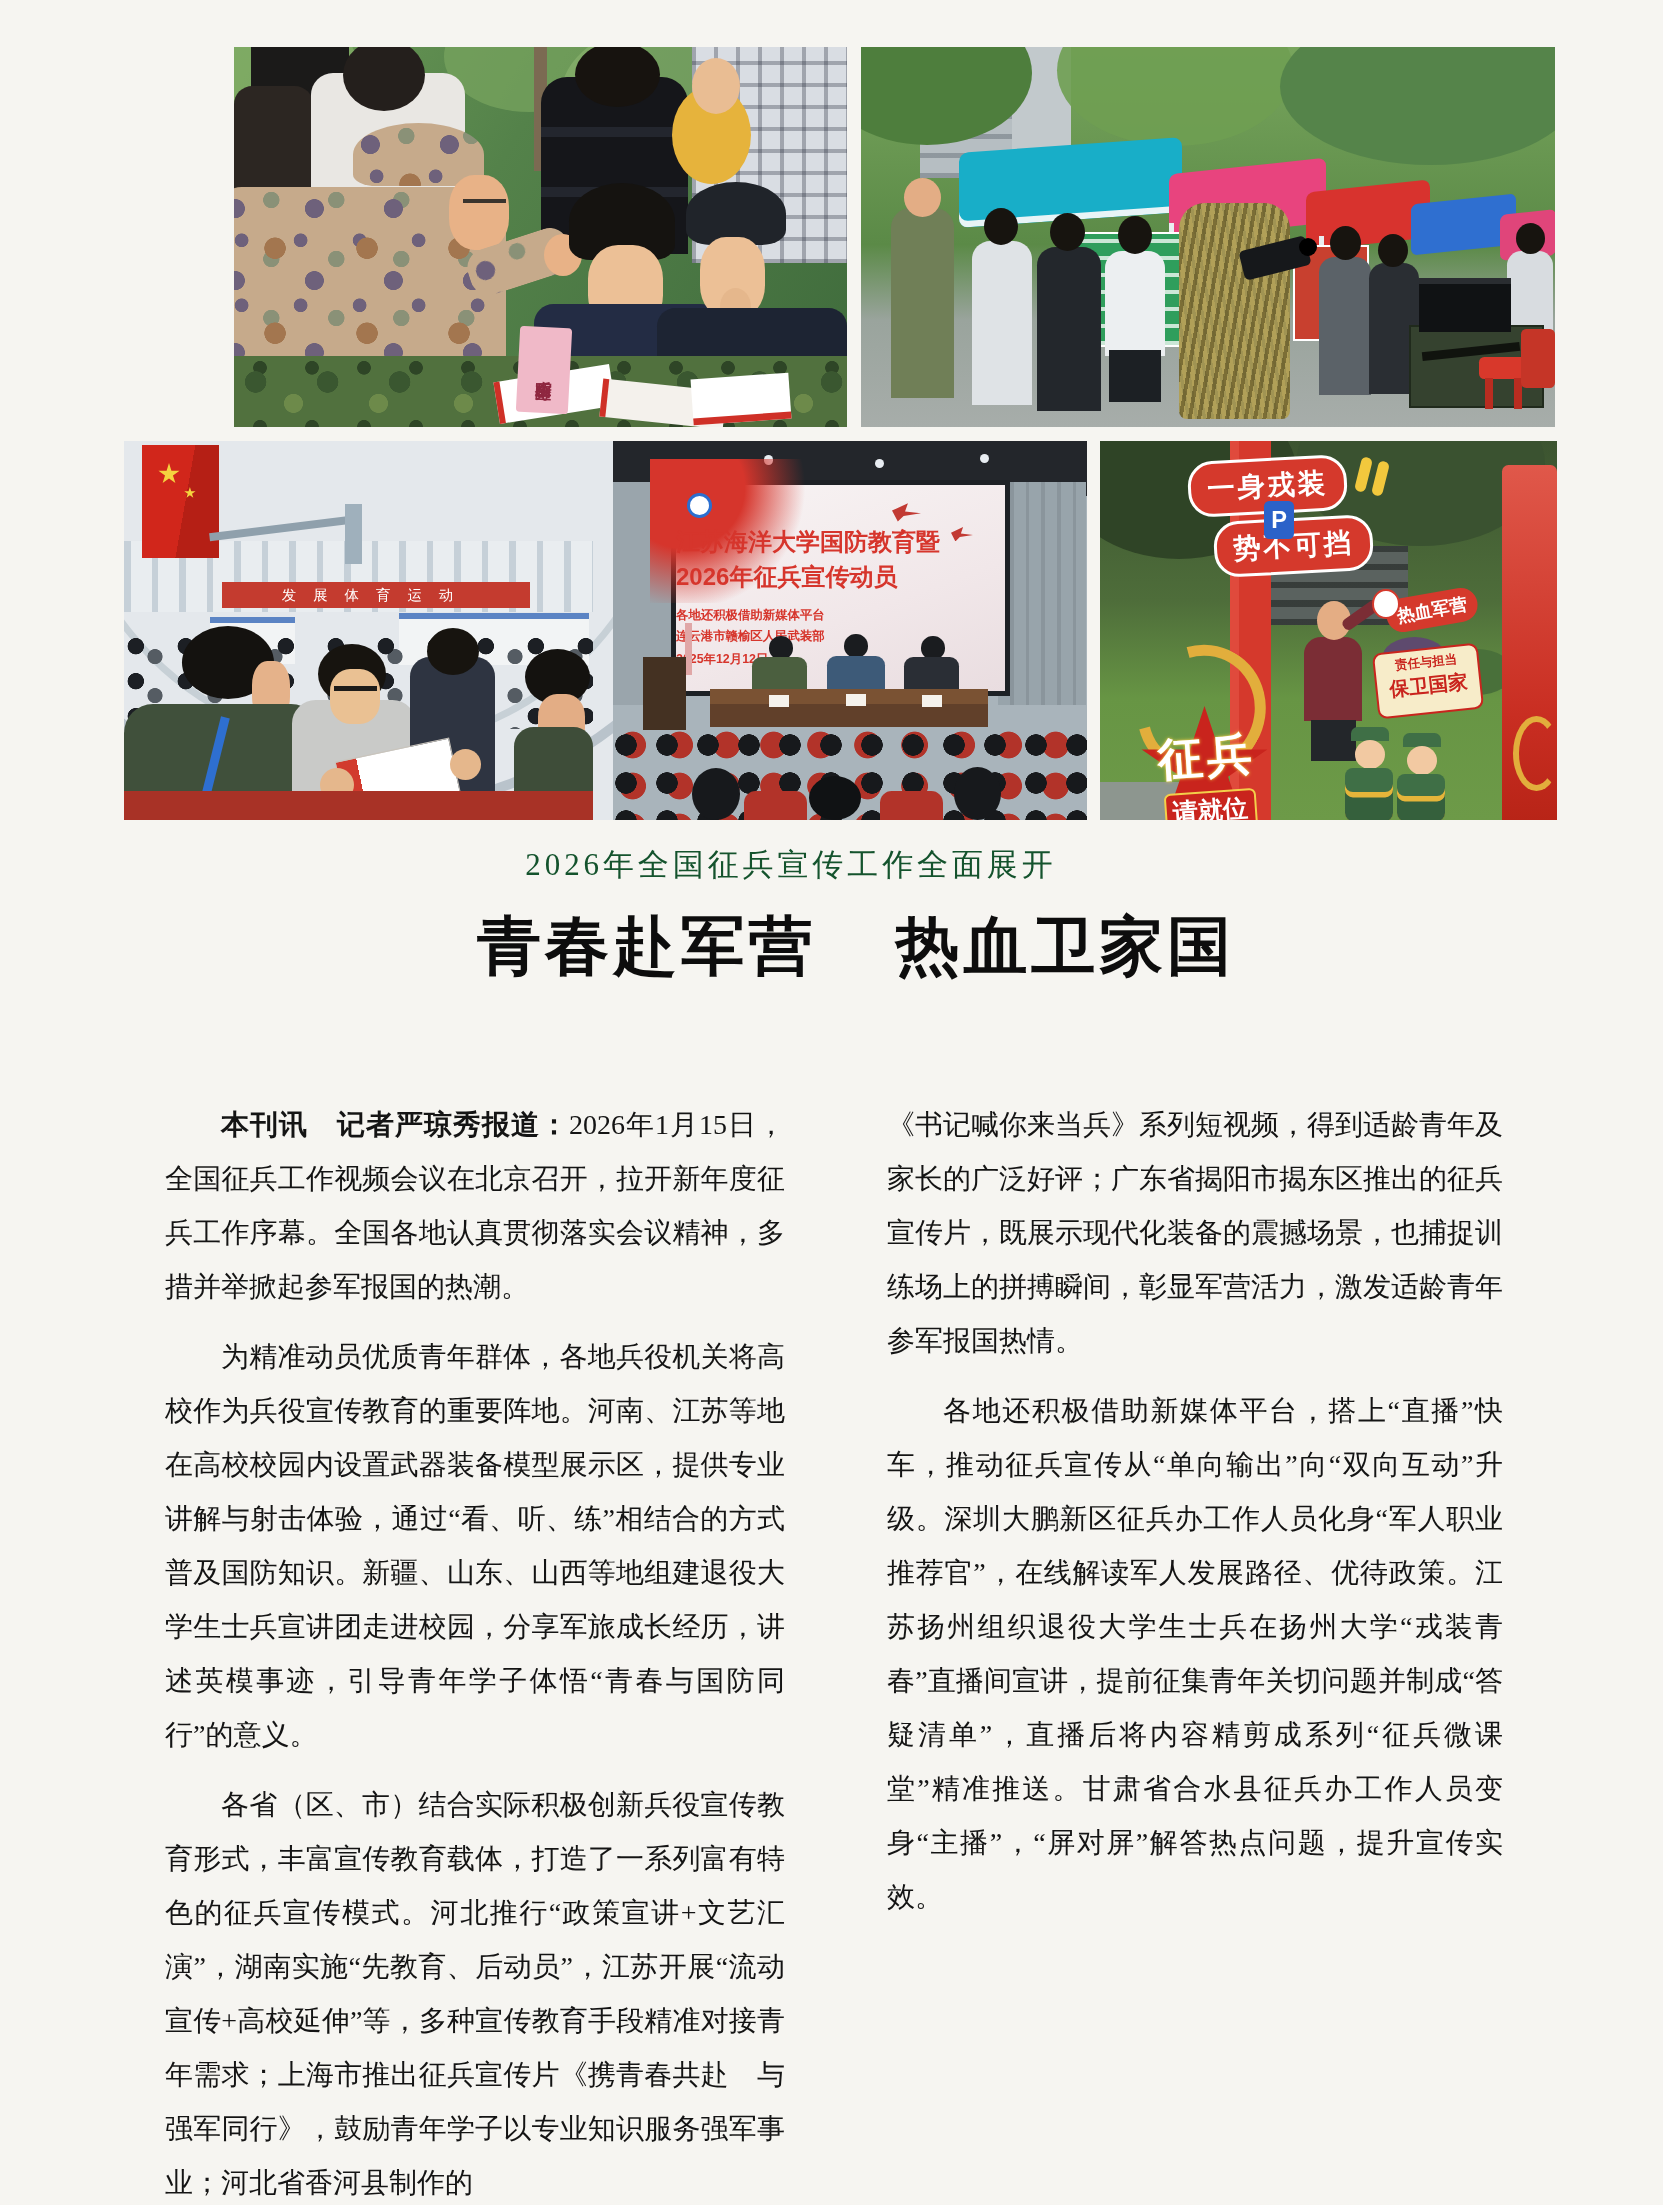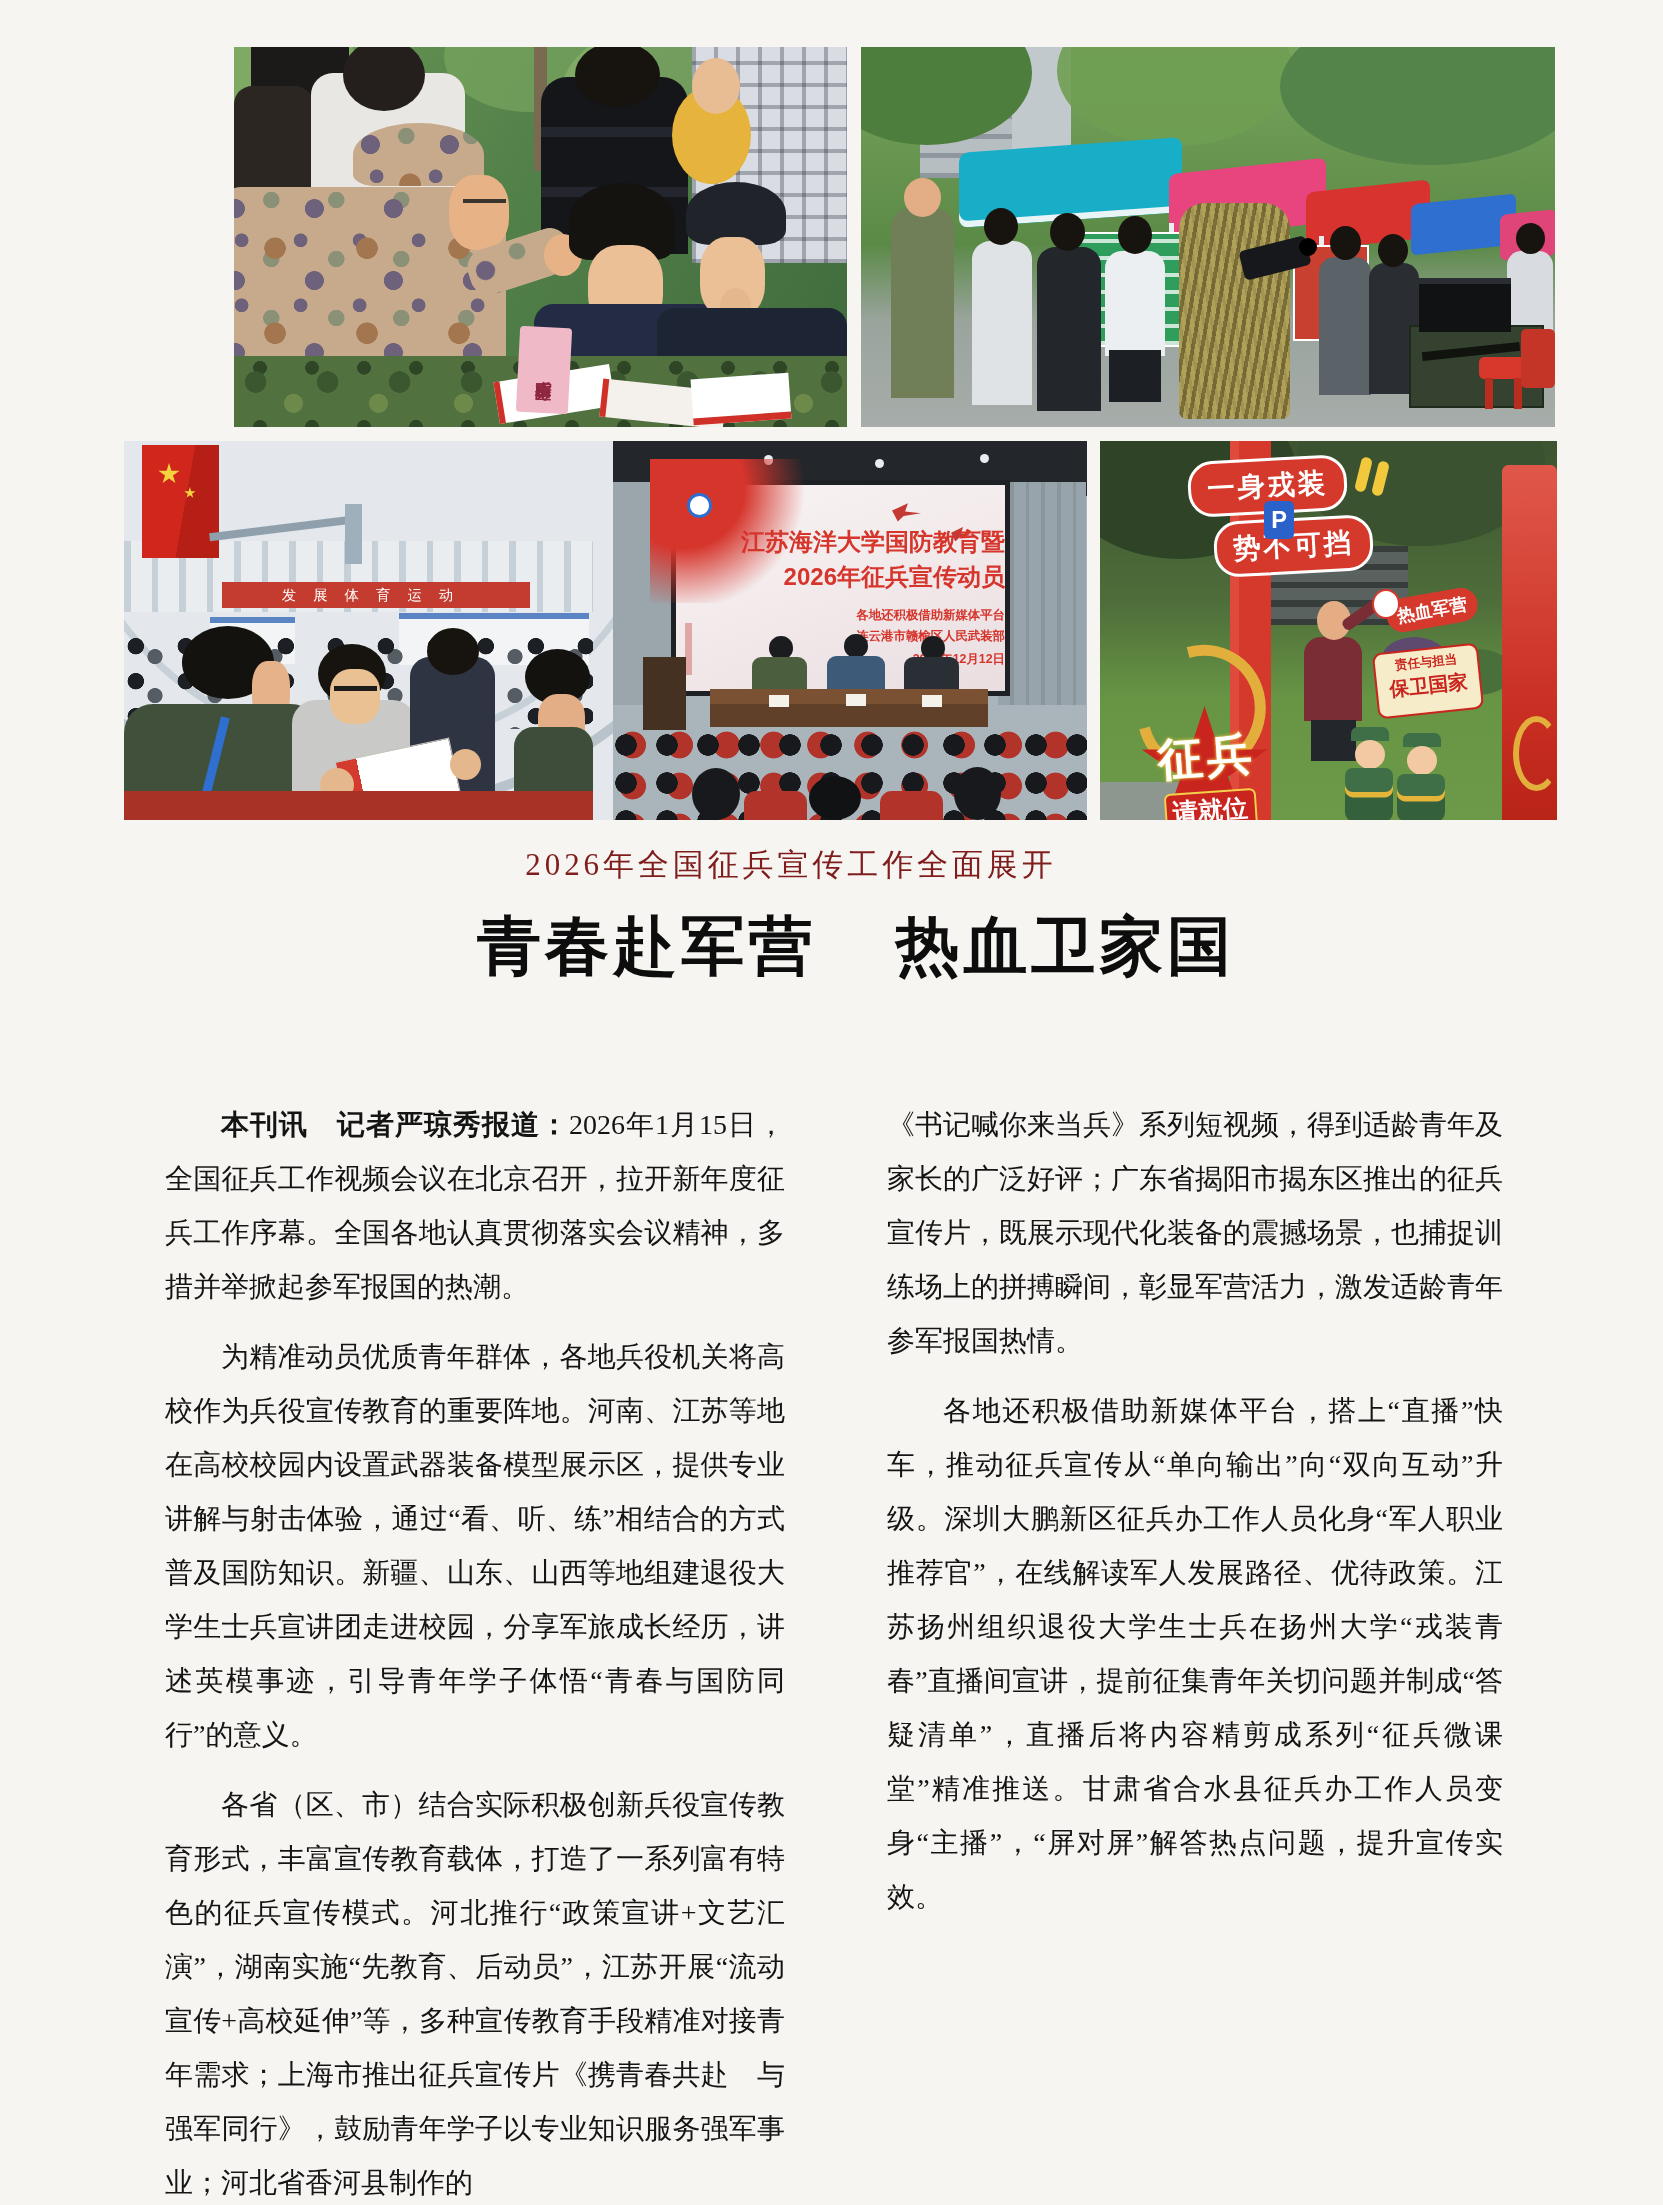--- a/index.html
+++ b/index.html
@@ -3,21 +3,21 @@
 <meta charset="utf-8">
 <style>
   html,body{margin:0;padding:0;}
   .page{position:relative;width:1664px;height:2205px;background:#f6f5f1;overflow:hidden;
         font-family:"Liberation Serif","DejaVu Serif",serif;color:#1a1a1a;}
   .ab{position:absolute;}
   .photo{position:absolute;overflow:hidden;background:#888;}
   .r{border-radius:50%;}
   
   .kicker{position:absolute;top:844px;left:0;width:1582px;text-align:center;
-          font-size:31px;letter-spacing:3.9px;font-weight:400;color:#7f1d1d;}
+          font-size:31px;letter-spacing:3.9px;font-weight:400;color:#14532d;}
   .title{position:absolute;top:903px;left:0;width:1664px;text-align:center;
          font-size:64px;font-weight:900;letter-spacing:3.9px;color:#0d0d0d;
          font-family:"Liberation Sans","DejaVu Sans",sans-serif;padding-left:24px;}
   .title .gap{display:inline-block;width:79px;}
   
   .col{position:absolute;top:1082px;font-size:28px;line-height:54px;text-align:justify;color:#141414;}
   .col p{margin:16px;text-indent:2em;}
   .col p.noindent{text-indent:0;}
   .col-left{left:149px;width:652px;}
   .col-right{left:871px;width:648px;}
@@ -44,21 +44,21 @@
      repeating-linear-gradient(100deg,rgba(70,60,20,.5) 0 3.9px,transparent 3.9px 9.2px),
      repeating-linear-gradient(80deg,rgba(150,140,80,.6) 0 3.3px,transparent 3.3px 7.9px);border-radius:26px 26px 7.9px 7.9px;}
   .star{clip-path:polygon(50% 0%,61% 35%,98% 35%,68% 57%,79% 91%,50% 70%,21% 91%,32% 57%,2% 35%,39% 35%);}
   .dove{clip-path:polygon(0 40%,55% 0,45% 45%,100% 55%,40% 70%,20% 100%);background:#c23a33;}
   .board-lines{background-image:repeating-linear-gradient(0deg,rgba(255,255,255,.75) 0 3.9px,transparent 3.9px 17px);}
   .winband{background:repeating-linear-gradient(90deg,#c6d0d8 0 6.5px,#e9edf0 6.5px 27.5px);}
   .seats4{background-image:radial-gradient(circle at 19.6px 22px,#b23329 13px,rgba(0,0,0,0) 13.8px);background-size:47px 41px;}
   .heads4{background-image:radial-gradient(circle at 13px 13px,#17191c 10.5px,rgba(0,0,0,0) 11px);background-size:41px 38px;}
   .crowd3{background-image:radial-gradient(circle at 11.8px 9.2px,#1c1f24 7.9px,rgba(0,0,0,0) 8.5px),
           radial-gradient(circle at 31px 19.6px,#555c63 7.2px,rgba(0,0,0,0) 7.9px);background-size:50px 35px,60px 39px;}
-  .slide-txt{position:absolute;left:0;width:100%;text-align:right;color:#d6352c;font-weight:bold;
+  .slide-txt{position:absolute;left:0;width:100%;text-align:left;color:#d6352c;font-weight:bold;
              font-family:"Liberation Sans",sans-serif;}
   .wm-v{writing-mode:vertical-rl;}
 </style>
 </head>
 <body>
 
 <div class="page">
 
   <div class="photo" style="left:234px;top:47px;width:613px;height:380px;background:linear-gradient(120deg,#6d9b57 0%,#54824a 40%,#3f6b3c 100%);">
     <div class="ab r" style="left:-33px;top:-39px;width:157px;height:124px;background:#86b069;opacity:.7;"></div>

